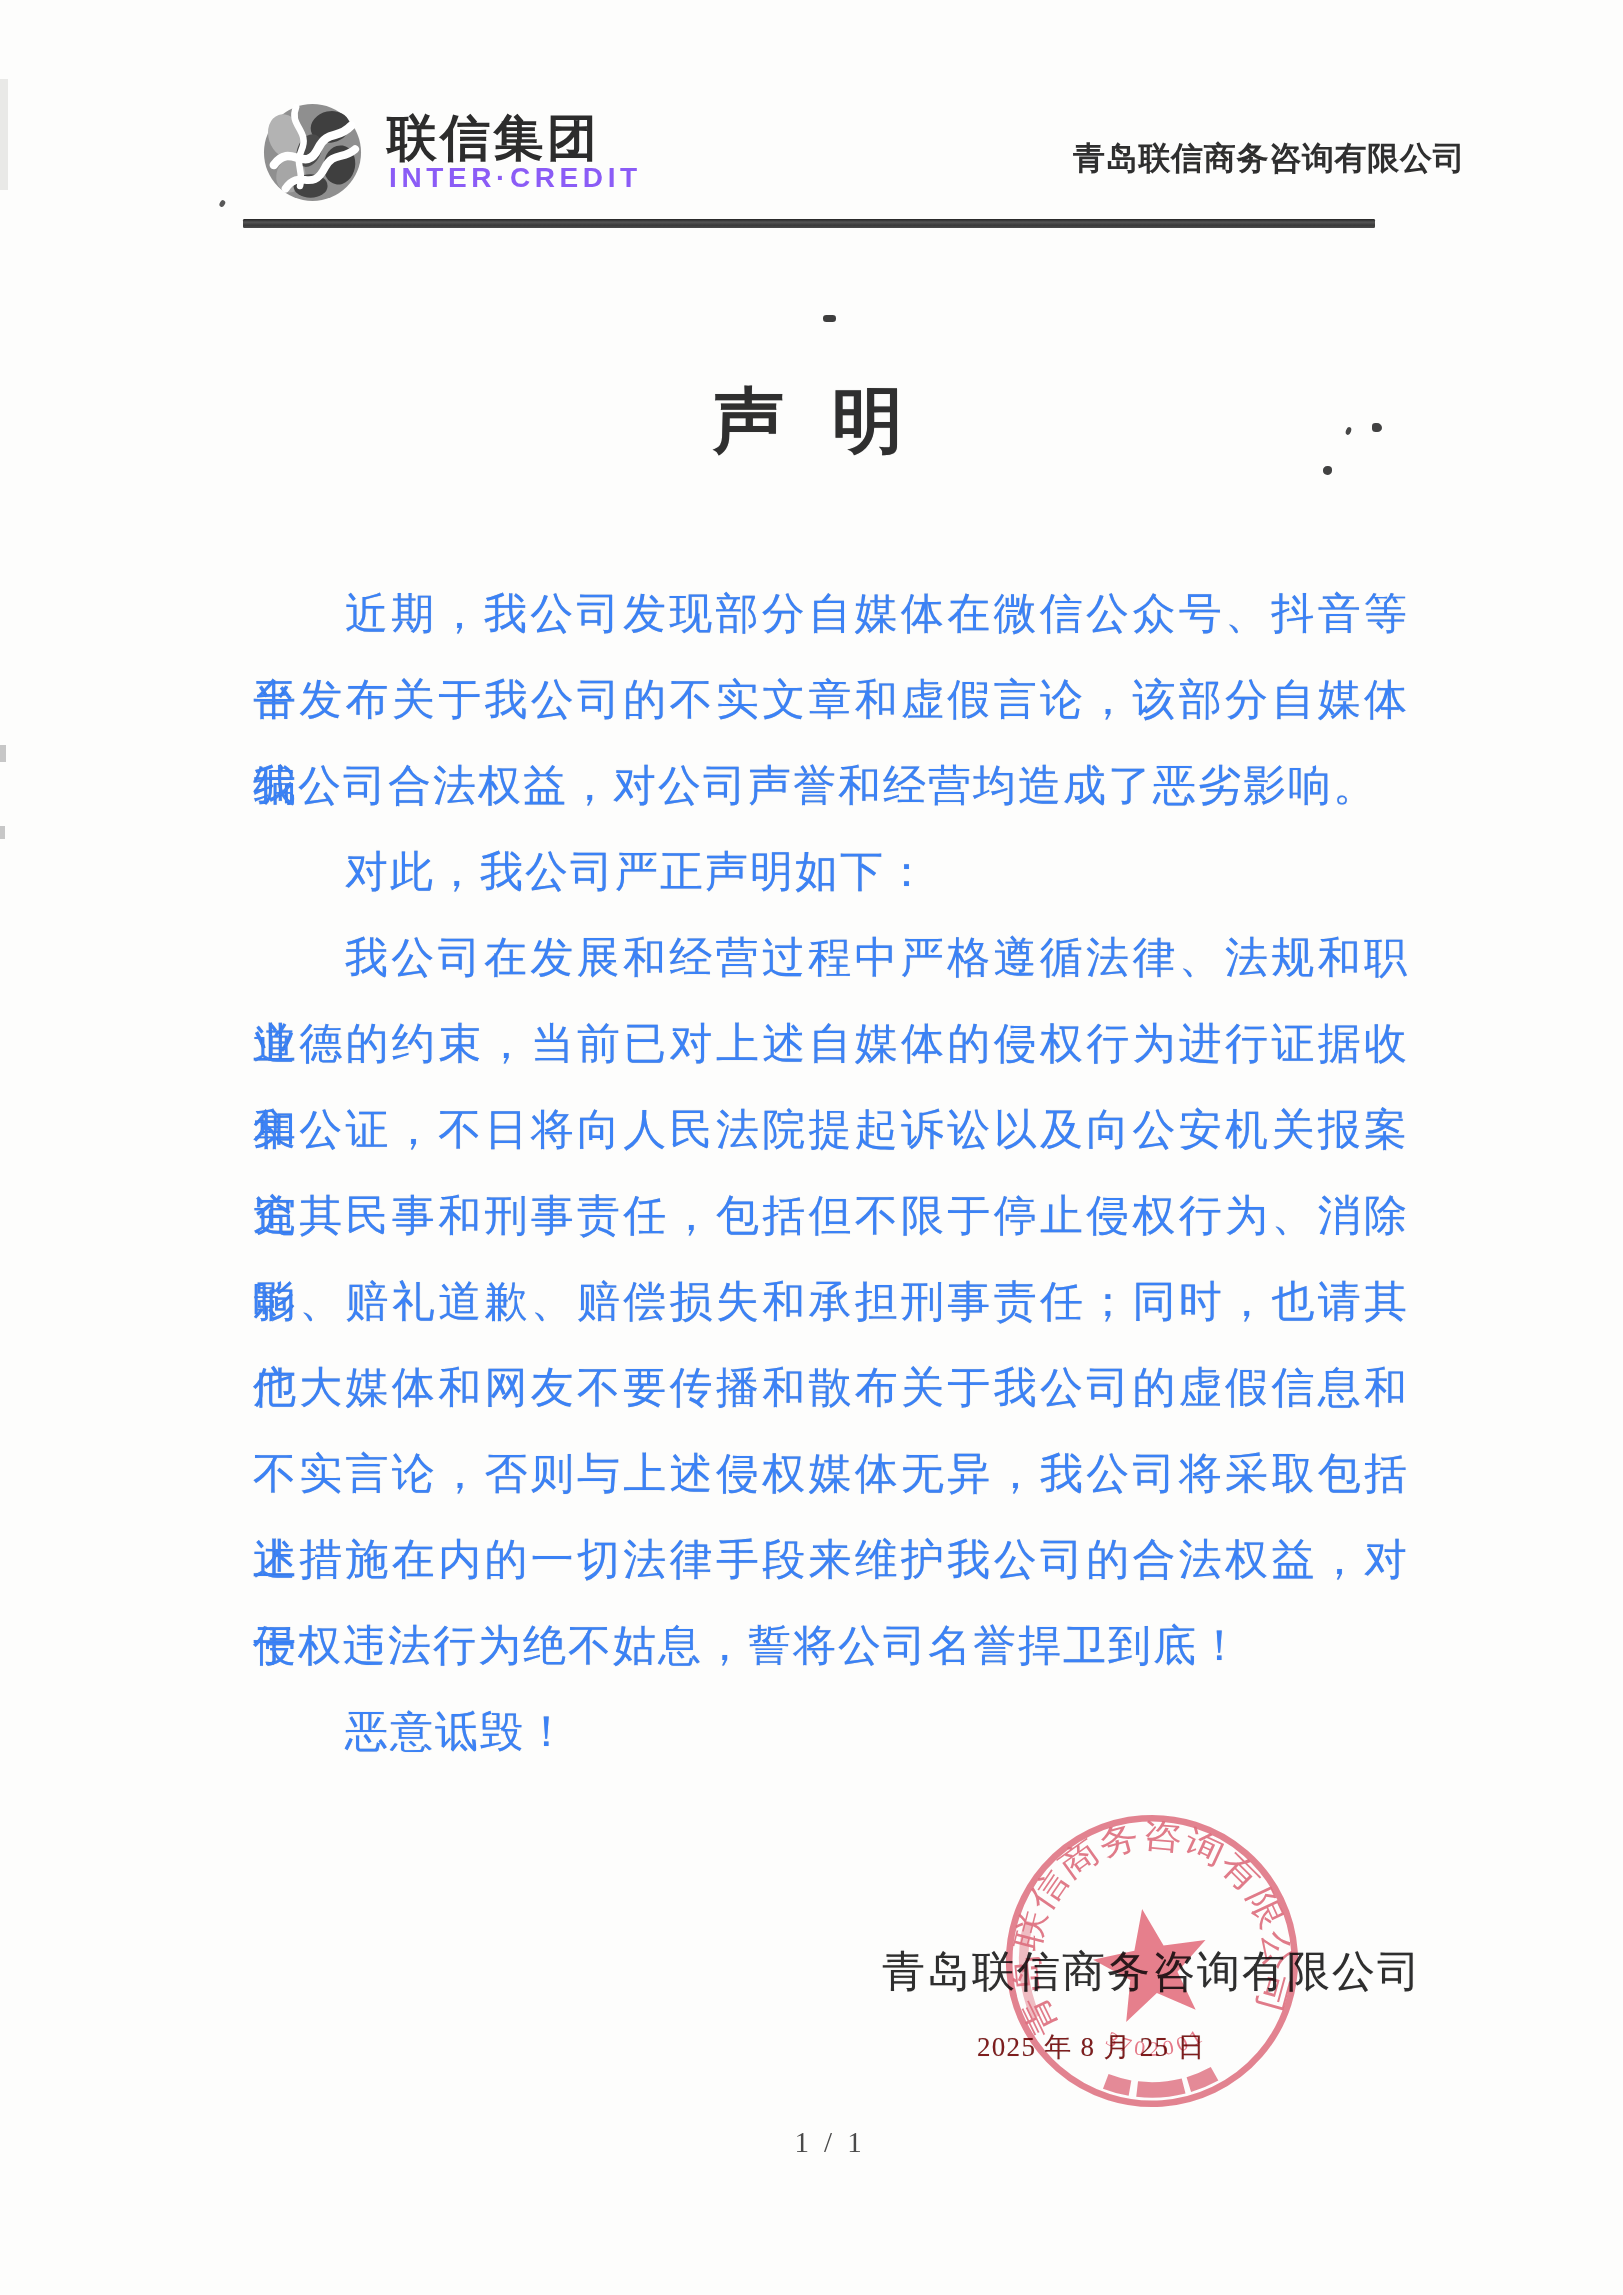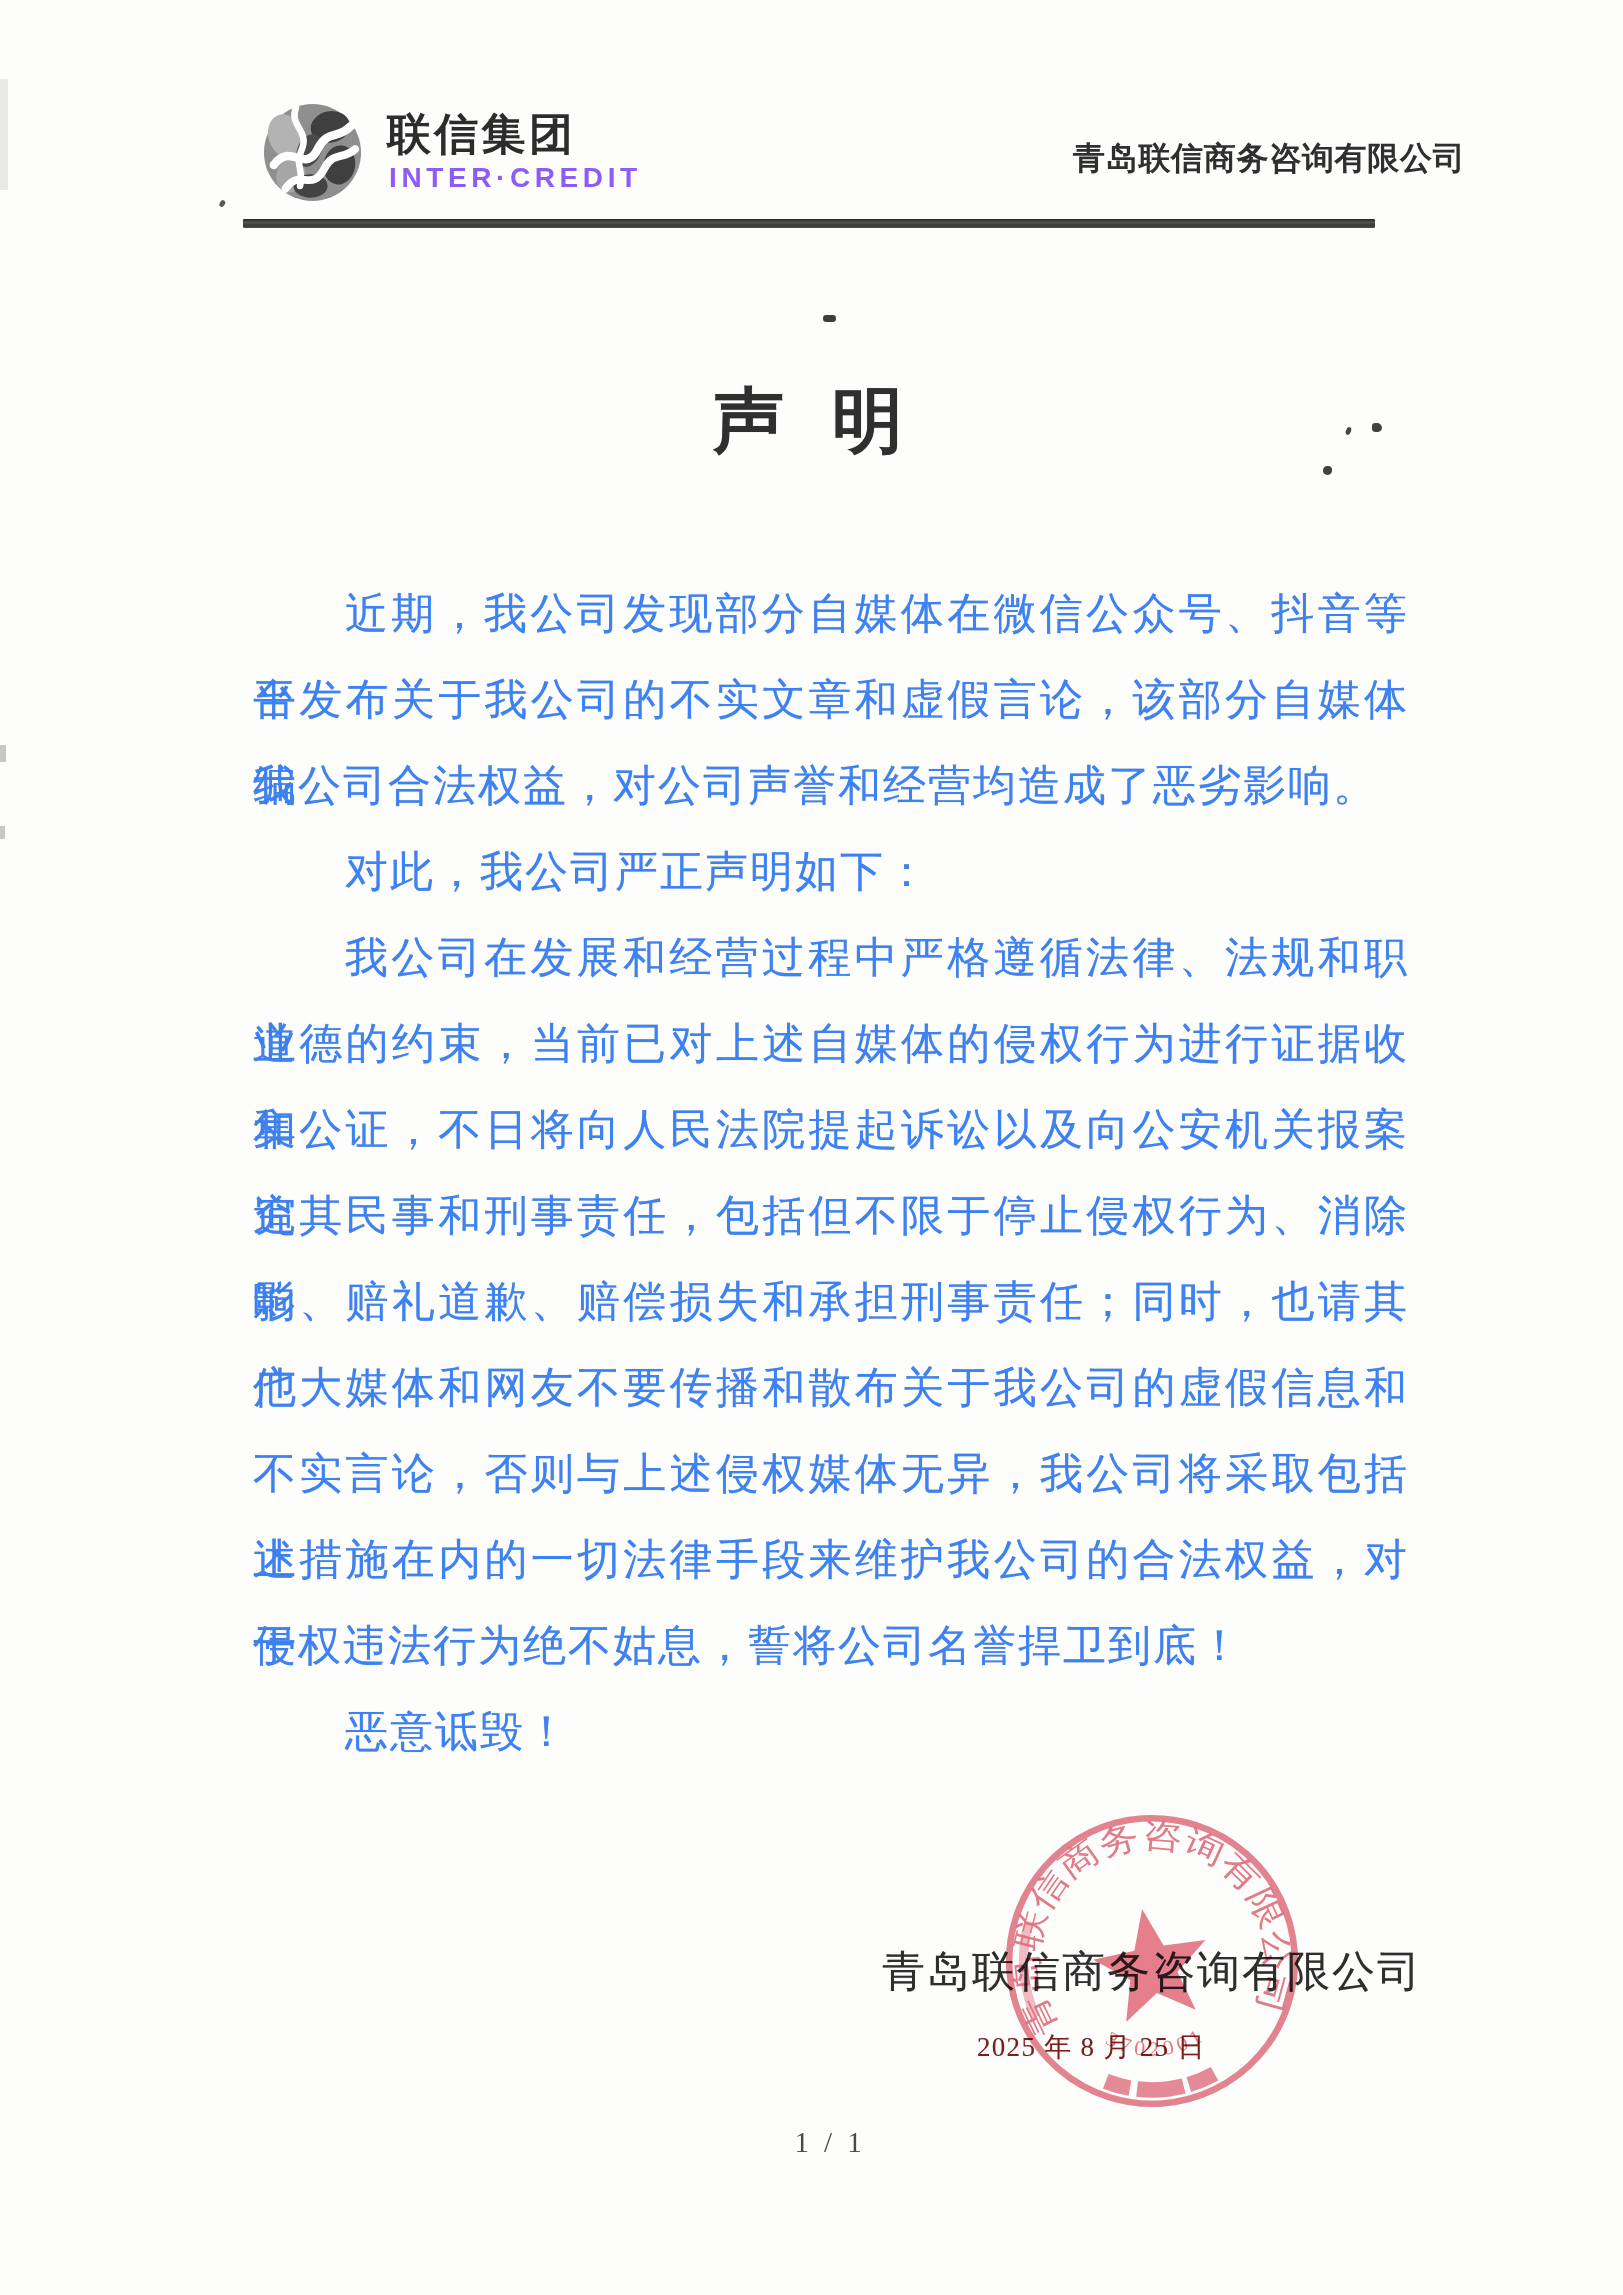--- a/index.html
+++ b/index.html
@@ -9,21 +9,21 @@
     background:#fdfdfc;
     overflow:hidden;
     font-family:"Liberation Serif","DejaVu Serif",serif;
     color:#383838;
   }
   
   .logo-globe{position:absolute;left:262px;top:102px;width:101px;height:101px;}
   .brand-cn{
     position:absolute;left:387px;top:105px;
     font-family:"Liberation Sans","DejaVu Sans",sans-serif;
-    font-weight:bold;font-size:44px;letter-spacing:3.3px;color:#2c2c2c;
+    font-weight:bold;font-size:50px;letter-spacing:3.3px;color:#2c2c2c;
   }
   .brand-en{
     position:absolute;left:389px;top:162px;
     font-family:"Liberation Sans","DejaVu Sans",sans-serif;
     font-weight:bold;font-size:28px;letter-spacing:4.6px;color:#8b5cf6;
   }
   .header-company{
     position:absolute;left:1073px;top:137px;width:314px;
     font-family:"Liberation Sans","DejaVu Sans",sans-serif;
     font-weight:bold;font-size:32px;letter-spacing:0.7px;color:#2f2f2f;

